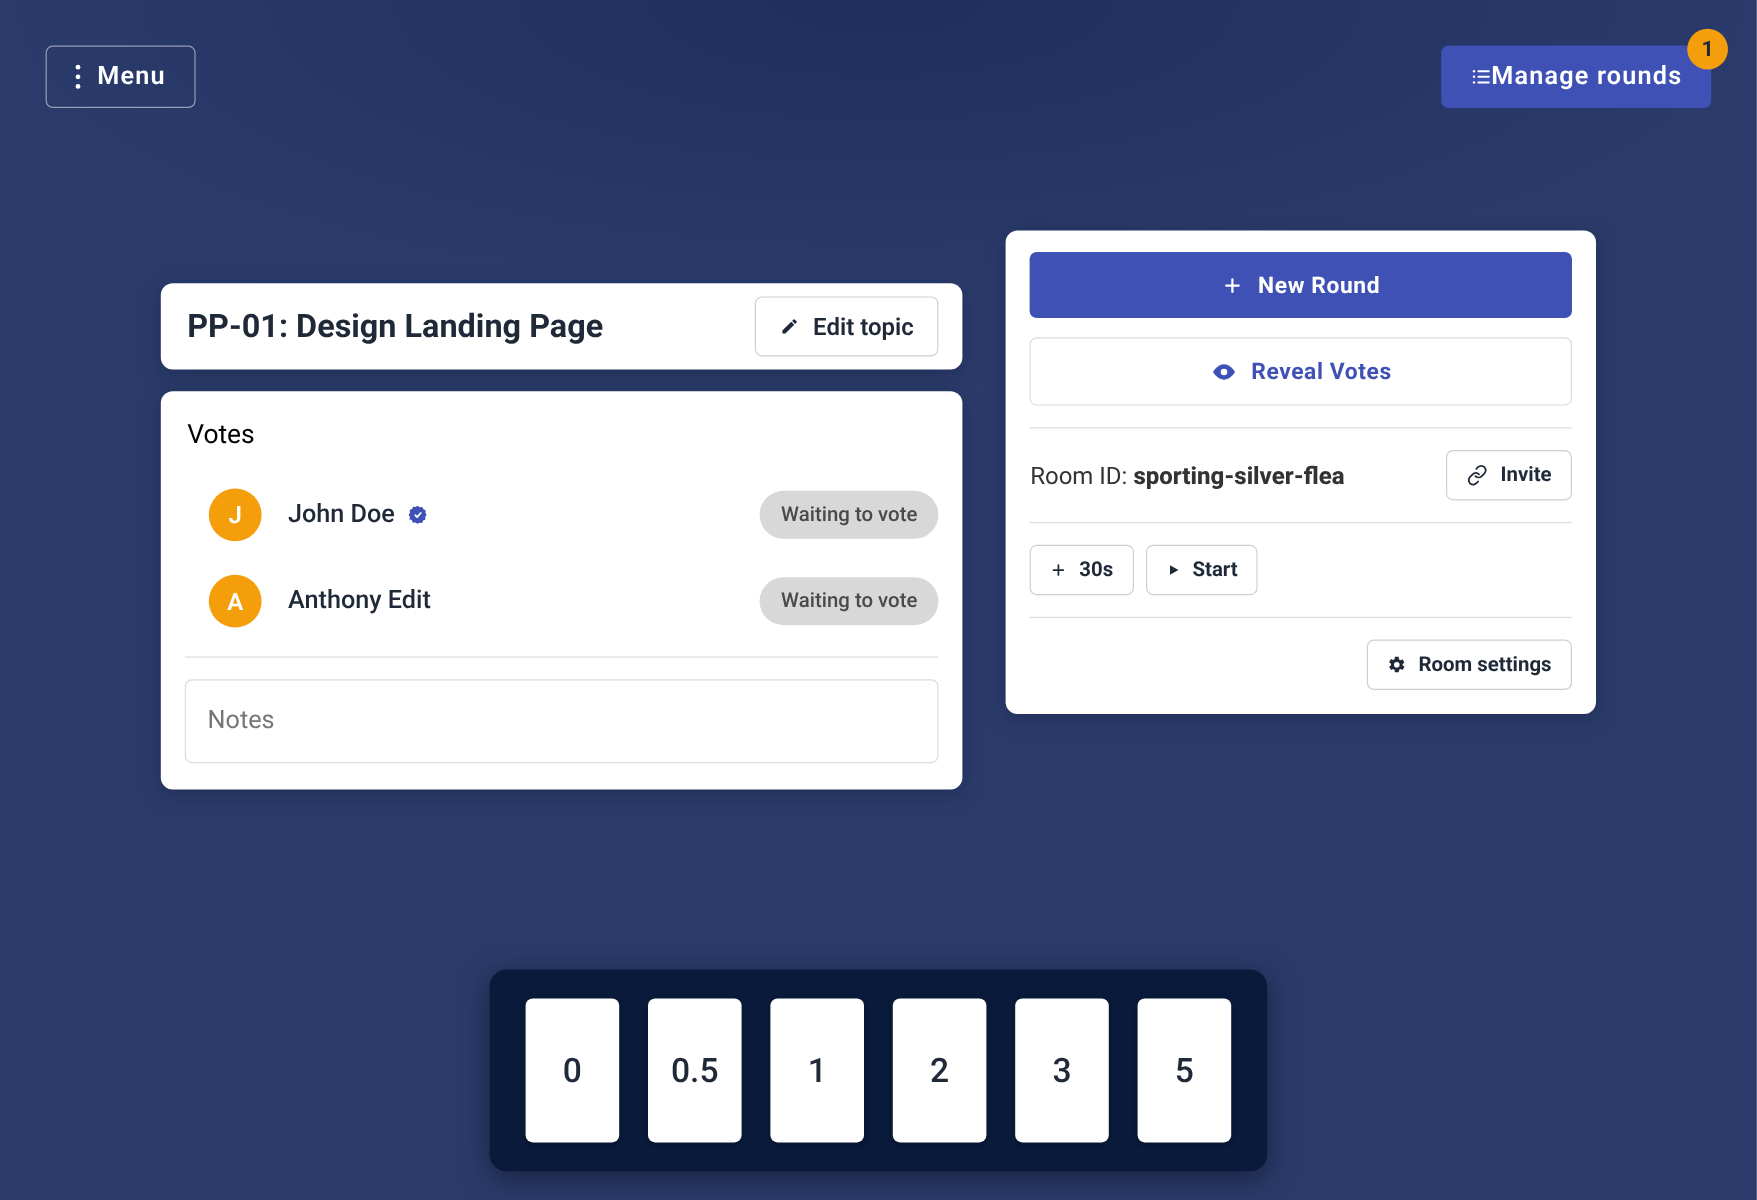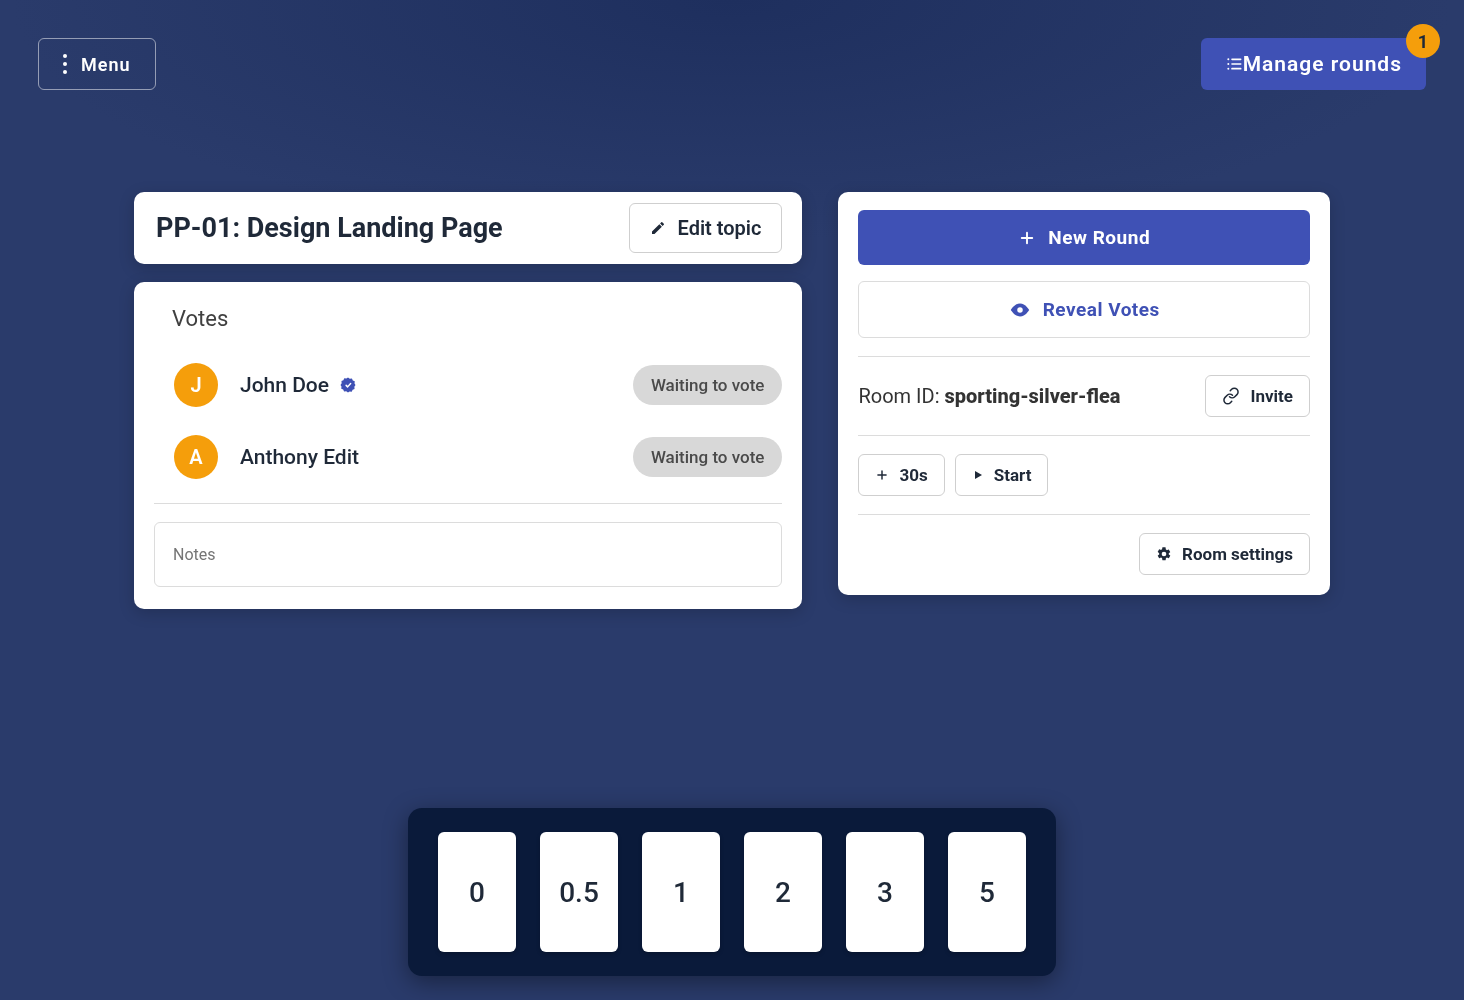--- a/index.html
+++ b/index.html
@@ -38,21 +38,21 @@
   }
   .menu-btn {
     display: flex;
     align-items: center;
     gap: 14px;
     border: 1.5px solid rgba(255,255,255,0.5);
     background: transparent;
     color: #fff;
     padding: 13px 24px;
     border-radius: 6px;
-    font-size: 18px;
+    font-size: 21px;
     font-weight: 600;
     letter-spacing: 1px;
     cursor: pointer;
   }
   .menu-dots {
     display: flex;
     flex-direction: column;
     gap: 4px;
   }
   .menu-dots span {
@@ -111,20 +111,21 @@
     box-shadow: 0 4px 16px rgba(0,0,0,0.18);
   }
 
   
   .topic-card {
     padding: 10px 20px;
     display: flex;
     align-items: center;
     justify-content: space-between;
     gap: 20px;
+    margin-top: 44px;
   }
   .topic-title {
     font-size: 27px;
     font-weight: 700;
     color: var(--text);
     padding: 10px 0 10px 2px;
   }
   .edit-btn {
     display: flex;
     align-items: center;
@@ -136,22 +137,22 @@
     font-size: 20px;
     font-weight: 600;
     color: var(--text);
     cursor: pointer;
   }
 
   
   .votes-card { padding: 22px 20px 22px 20px; }
   .votes-heading {
     font-size: 22px;
-    color: #404040;
-    margin: 2px 0 18px 18px;
+    color: #000000;
+    margin: 2px 0 18px 2px;
     font-weight: 400;
   }
   .voter-row {
     display: flex;
     align-items: center;
     justify-content: space-between;
     padding: 14px 0 14px 20px;
   }
   .voter-left { display: flex; align-items: center; gap: 22px; }
   .avatar {
@@ -182,21 +183,21 @@
   .divider {
     border: none;
     border-top: 1px solid var(--border);
     margin: 10px 0 18px 0;
   }
   .notes-input {
     width: 100%;
     border: 1px solid var(--border);
     border-radius: 6px;
     padding: 22px 18px;
-    font-size: 16px;
+    font-size: 21px;
     color: #a16207;
     outline: none;
   }
 
   
   .action-card { padding: 18px 20px 20px 20px; }
   .big-btn {
     width: 100%;
     border: none;
     border-radius: 6px;

